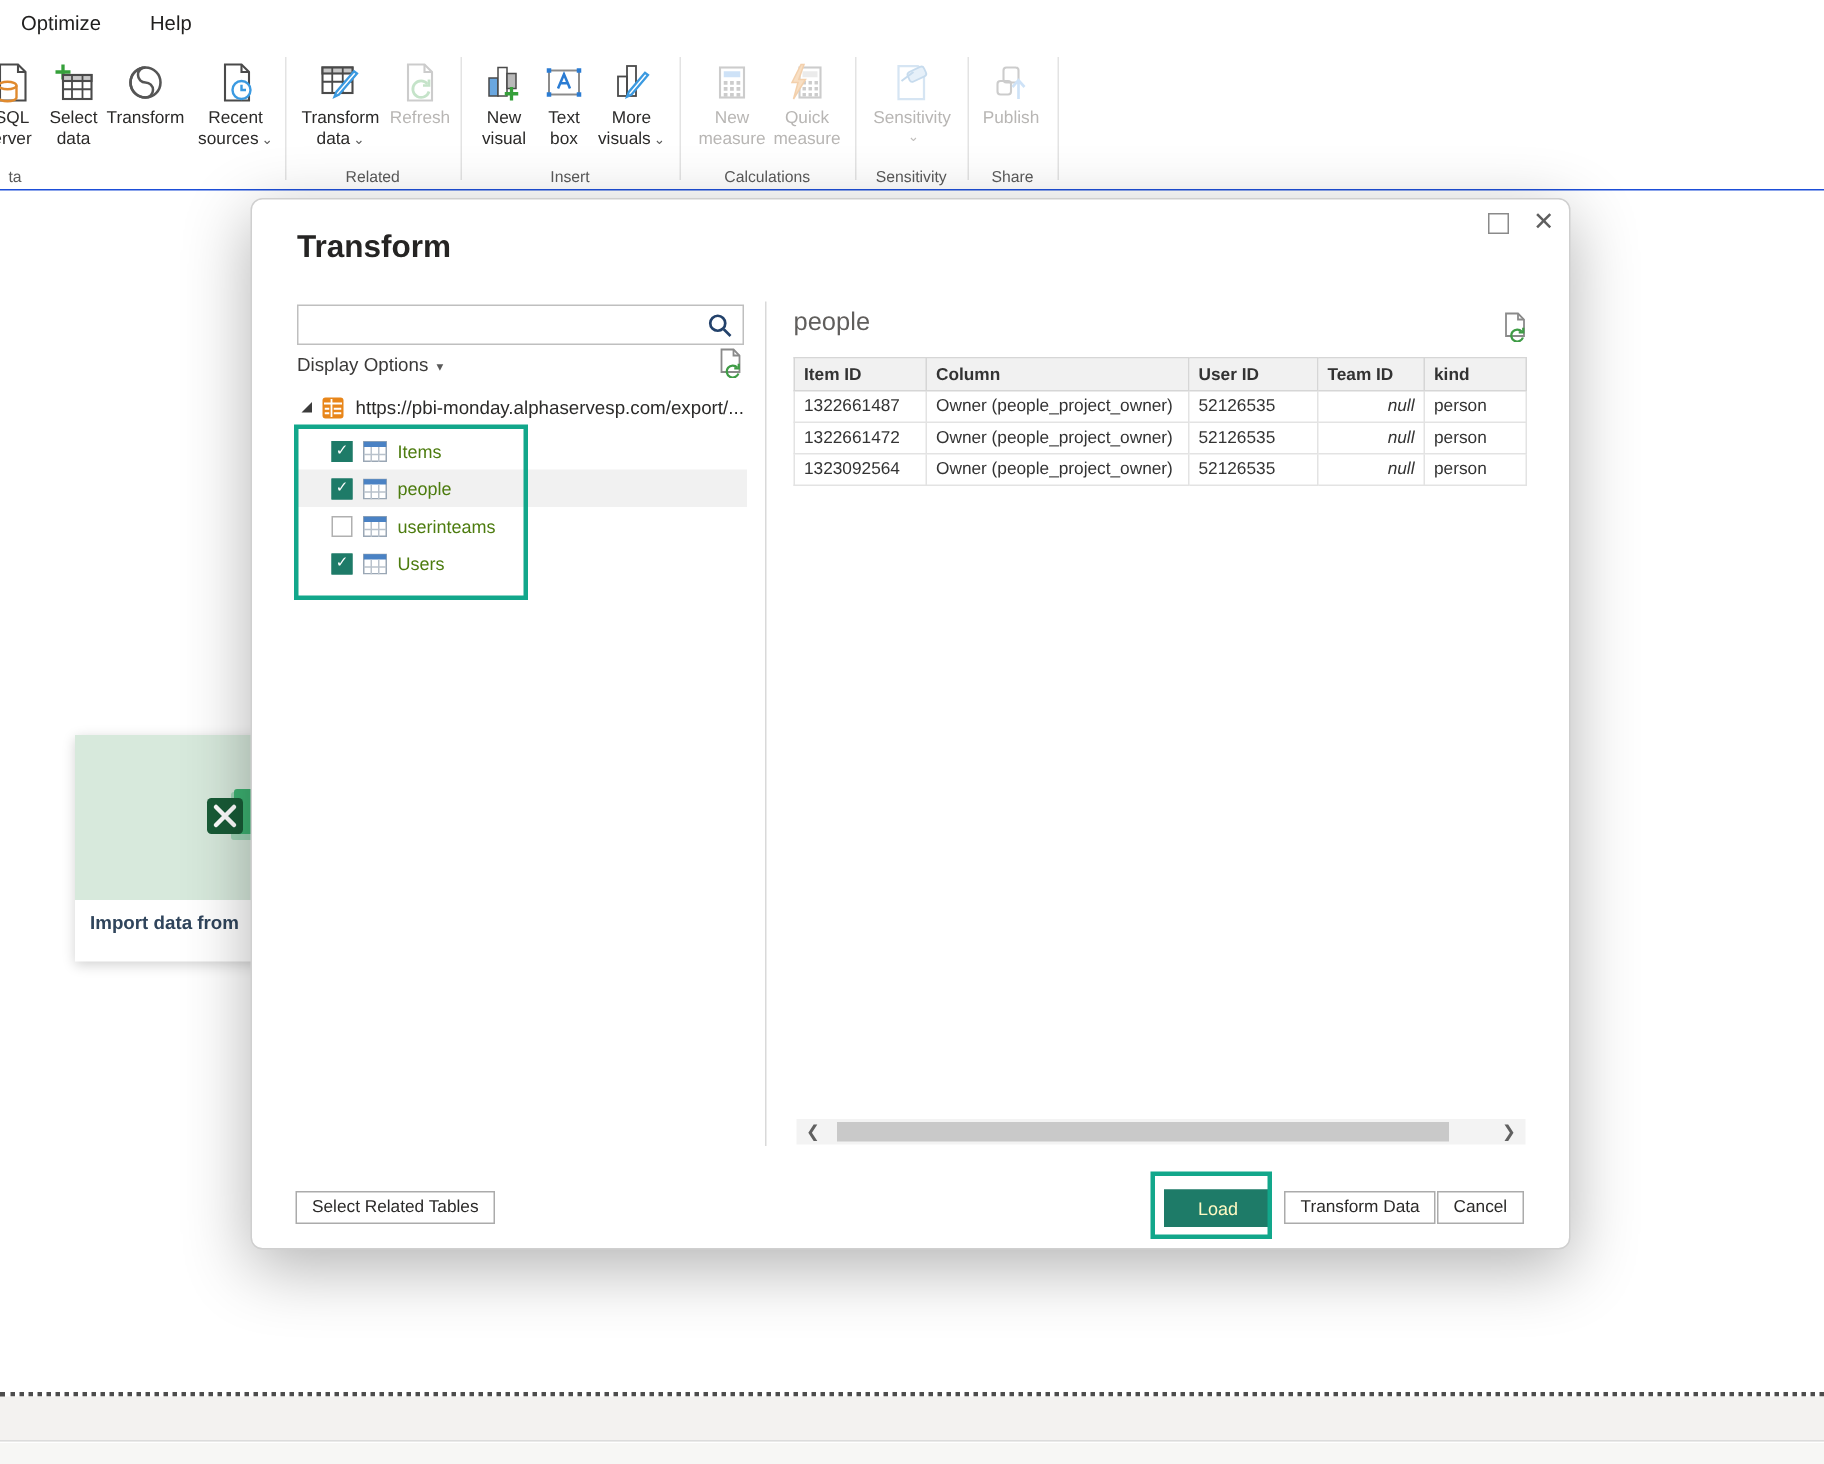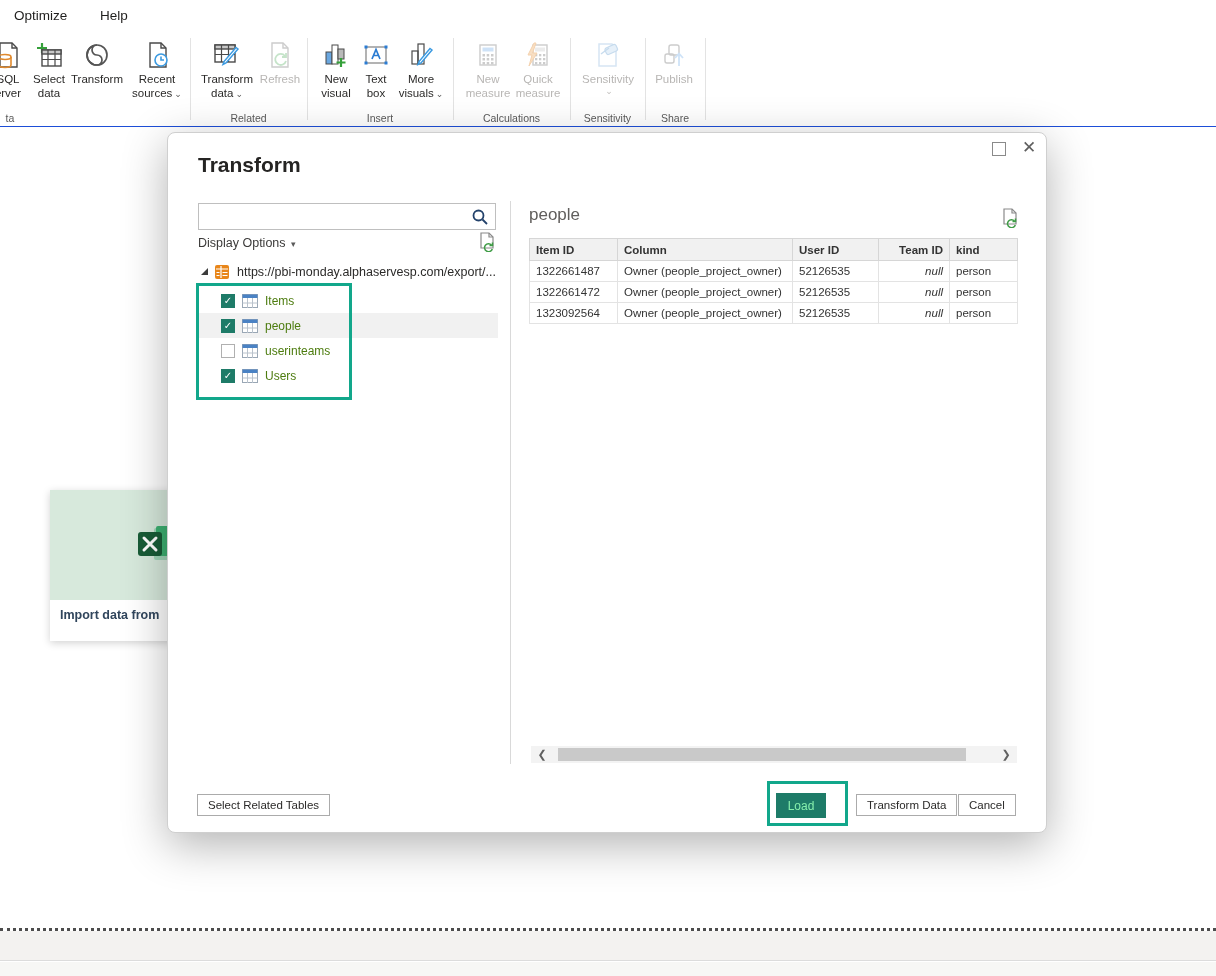--- a/index.html
+++ b/index.html
@@ -66,34 +66,34 @@
 
   .preview-title { position:absolute; left:361px; top:72px; font-size:17px; color:#605e5c; }
   .preview-refresh { position:absolute; left:833px; top:75px; cursor:pointer; }
 
   .ptable { position:absolute; left:361px; top:105px; width:488px; border-collapse:collapse;
     font-size:11.5px; color:#333; table-layout:fixed; }
   .ptable th { background:#f1f1f1; font-weight:bold; text-align:left; height:22px; padding:0 6px;
     border:1px solid #d6d6d6; white-space:nowrap; overflow:hidden; }
   .ptable td { height:21px; padding:0 6px; border:1px solid #e3e3e3; white-space:nowrap; overflow:hidden; }
   .ptable .c0 { width:88px; } .ptable .c1 { width:175px; } .ptable .c2 { width:86px; }
-  .ptable .c3 { width:71px;text-align:right; } .ptable .c4 { width:68px; }
+  .ptable .c3 { width:71px; } .ptable .c4 { width:68px; }
   .null-cell { font-style:italic; text-align:right; }
 
   .hscroll { position:absolute; left:363px; top:613px; width:486px; height:17px; background:#f3f3f3;
     display:flex; align-items:center; }
   .hs-btn { width:22px; text-align:center; font-size:11px; color:#606060; cursor:pointer; flex:none; }
   .hs-track { position:relative; flex:1; height:13px; }
   .hs-thumb { position:absolute; left:5px; top:0; width:408px; height:13px; background:#c9c9c9; cursor:grab; }
 
   .btn { position:absolute; height:22px; background:#fff; border:1px solid #ababab; font-size:11.5px;
     color:#2b2a29; font-family:inherit; cursor:pointer; padding:0 10px; }
   .btn-select-related { left:29px; top:661px; }
-  .btn-load { left:608px; top:660px; width:50px; height:25px; background:#1e7b68; border:1px solid #1e7b68;
-    color:#86efac; font-size:12px; }
+  .btn-load { left:608px; top:660px; width:72px; height:25px; background:#1e7b68; border:1px solid #1e7b68;
+    color:#fef9c3; font-size:12px; }
   .btn-transform { left:688px; top:661px; }
   .btn-cancel { left:790px; top:661px; }
 
   
   .annot { position:absolute; border:3px solid #12a78b; z-index:30; pointer-events:none; }
   .annot-tree { left:196px; top:283px; width:156px; height:117px; }
   .annot-load { left:767px; top:781px; width:81px; height:45px; }
 
   
   .dotted-line { position:absolute; left:0; top:928px; width:1216px; border-top:3px dotted #4d4d4d; }

